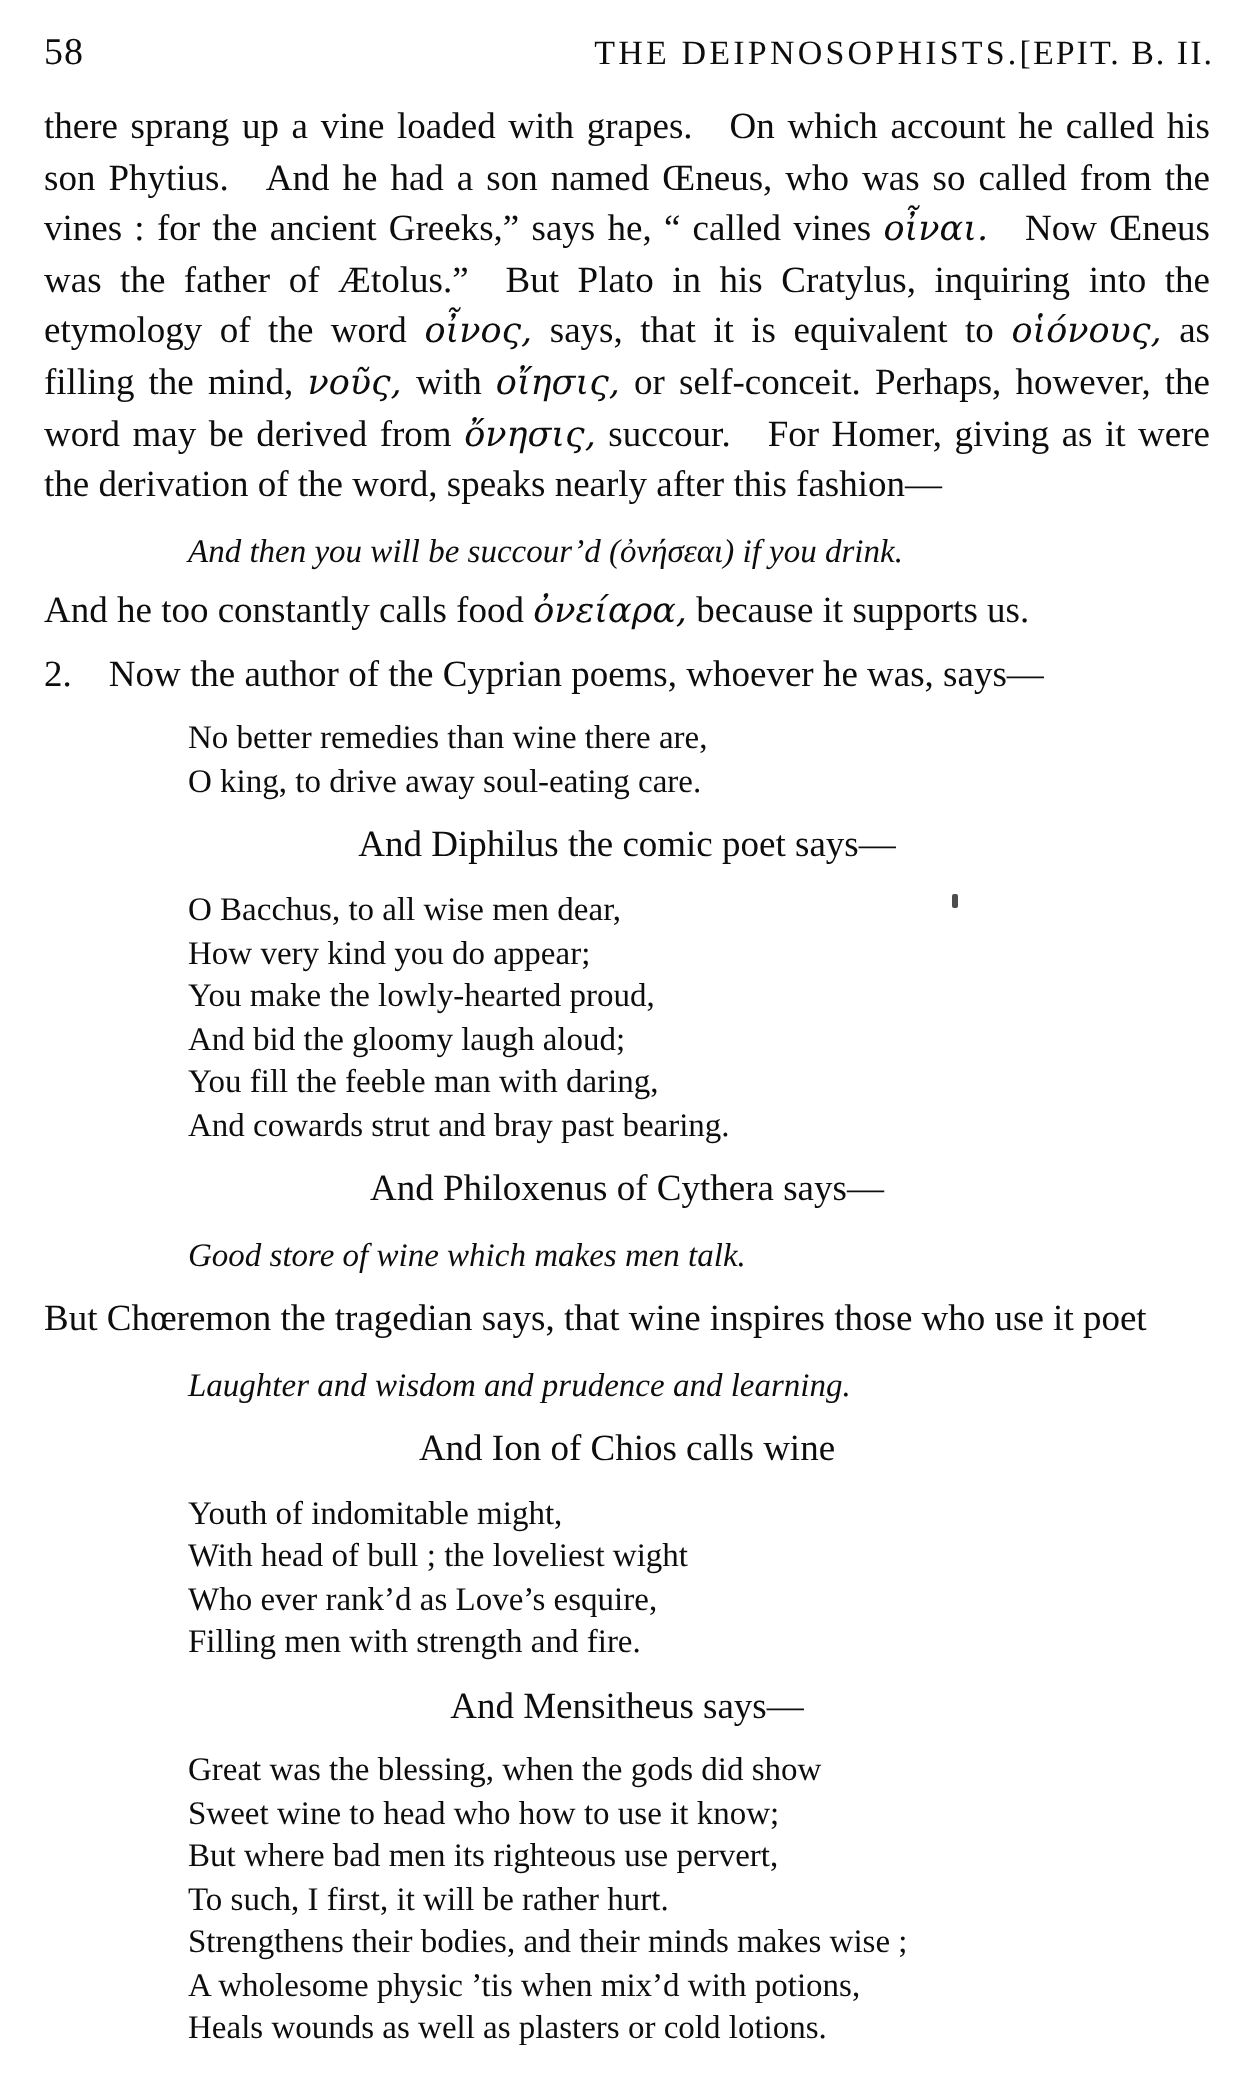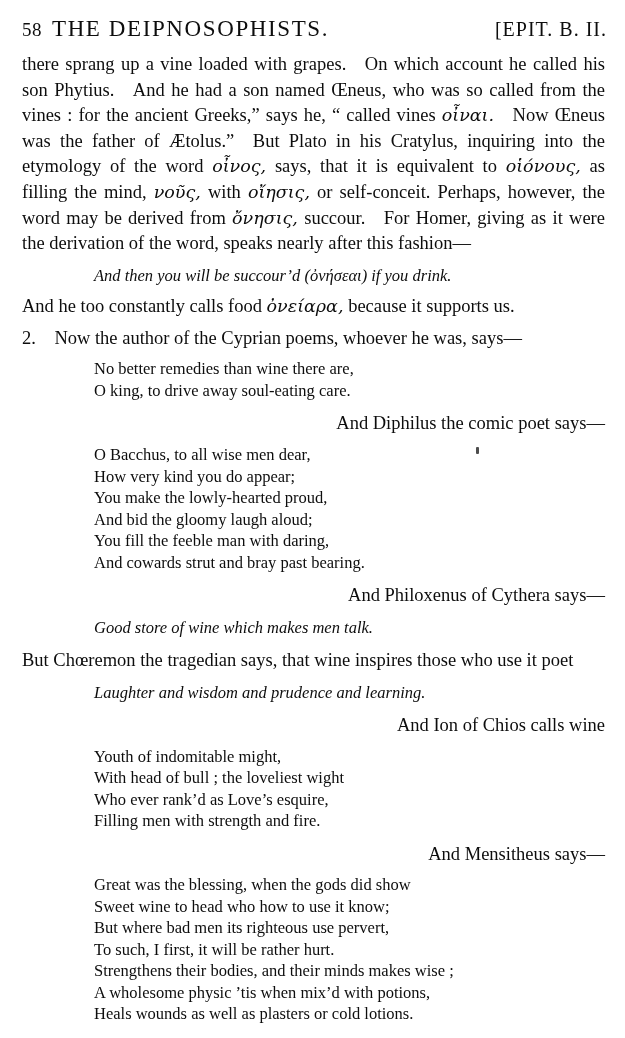--- a/index.html
+++ b/index.html
@@ -33,29 +33,29 @@
     justify-content: space-between;
     font-size: 17px;
   }
   .header .folio {
     font-size: 19px;
     letter-spacing: 0.5px;
   }
   .header .running-title {
     font-variant: small-caps;
     letter-spacing: 1.6px;
-    font-size: 23px;
-    text-align: left;
+    font-size: 17px;
+    text-align: right;
     flex: 1;
     margin-left: 10px;
   }
   .header .signature {
     font-variant: small-caps;
     letter-spacing: 1px;
-    font-size: 20px;
+    font-size: 17px;
     white-space: nowrap;
   }
   .body {
     position: absolute;
     left: 22px;
     top: 52px;
     width: 583px;
   }
   p.para {
     margin: 0 0 0 0;
@@ -79,21 +79,21 @@
   }
   .verse.single {
     margin-top: 8px;
     margin-bottom: 8px;
     font-style: italic;
   }
   .lead {
     margin: 10px 0 0 0;
     font-size: 18.5px;
     line-height: 25.6px;
-    text-align: right;
+    text-align: center;
   }
   .lead.just {
     text-align: justify;
   }
   .spacer-sm { height: 6px; }
   .stray-mark {
     position: absolute;
     left: 476px;
     top: 447px;
     width: 3px;

